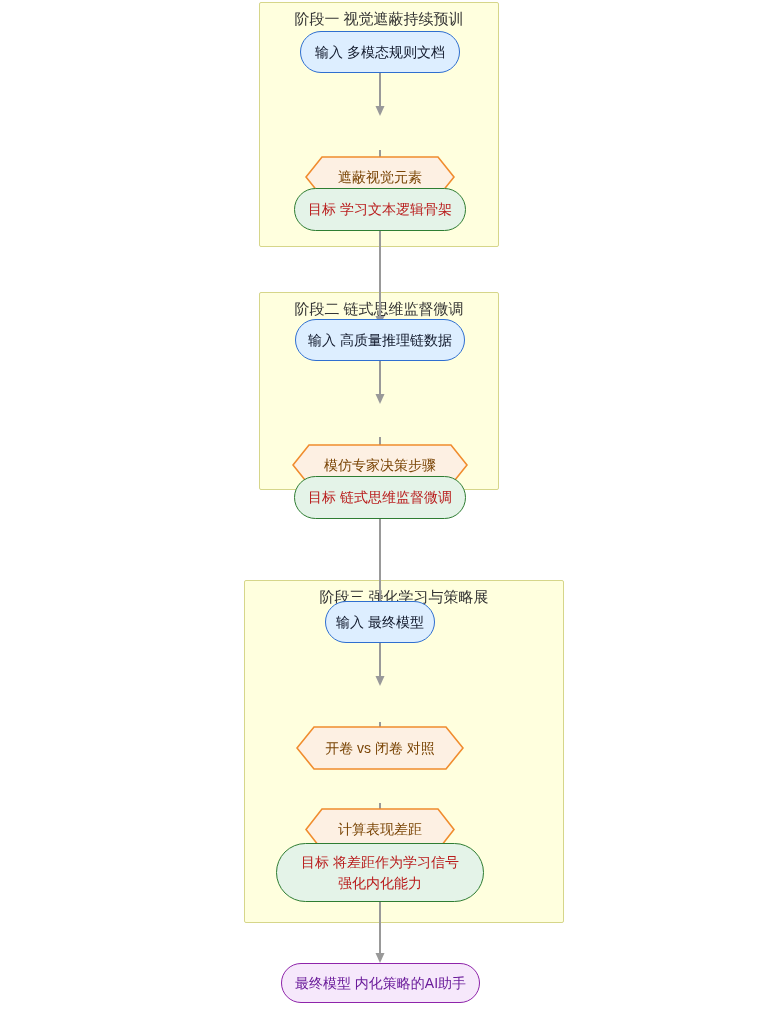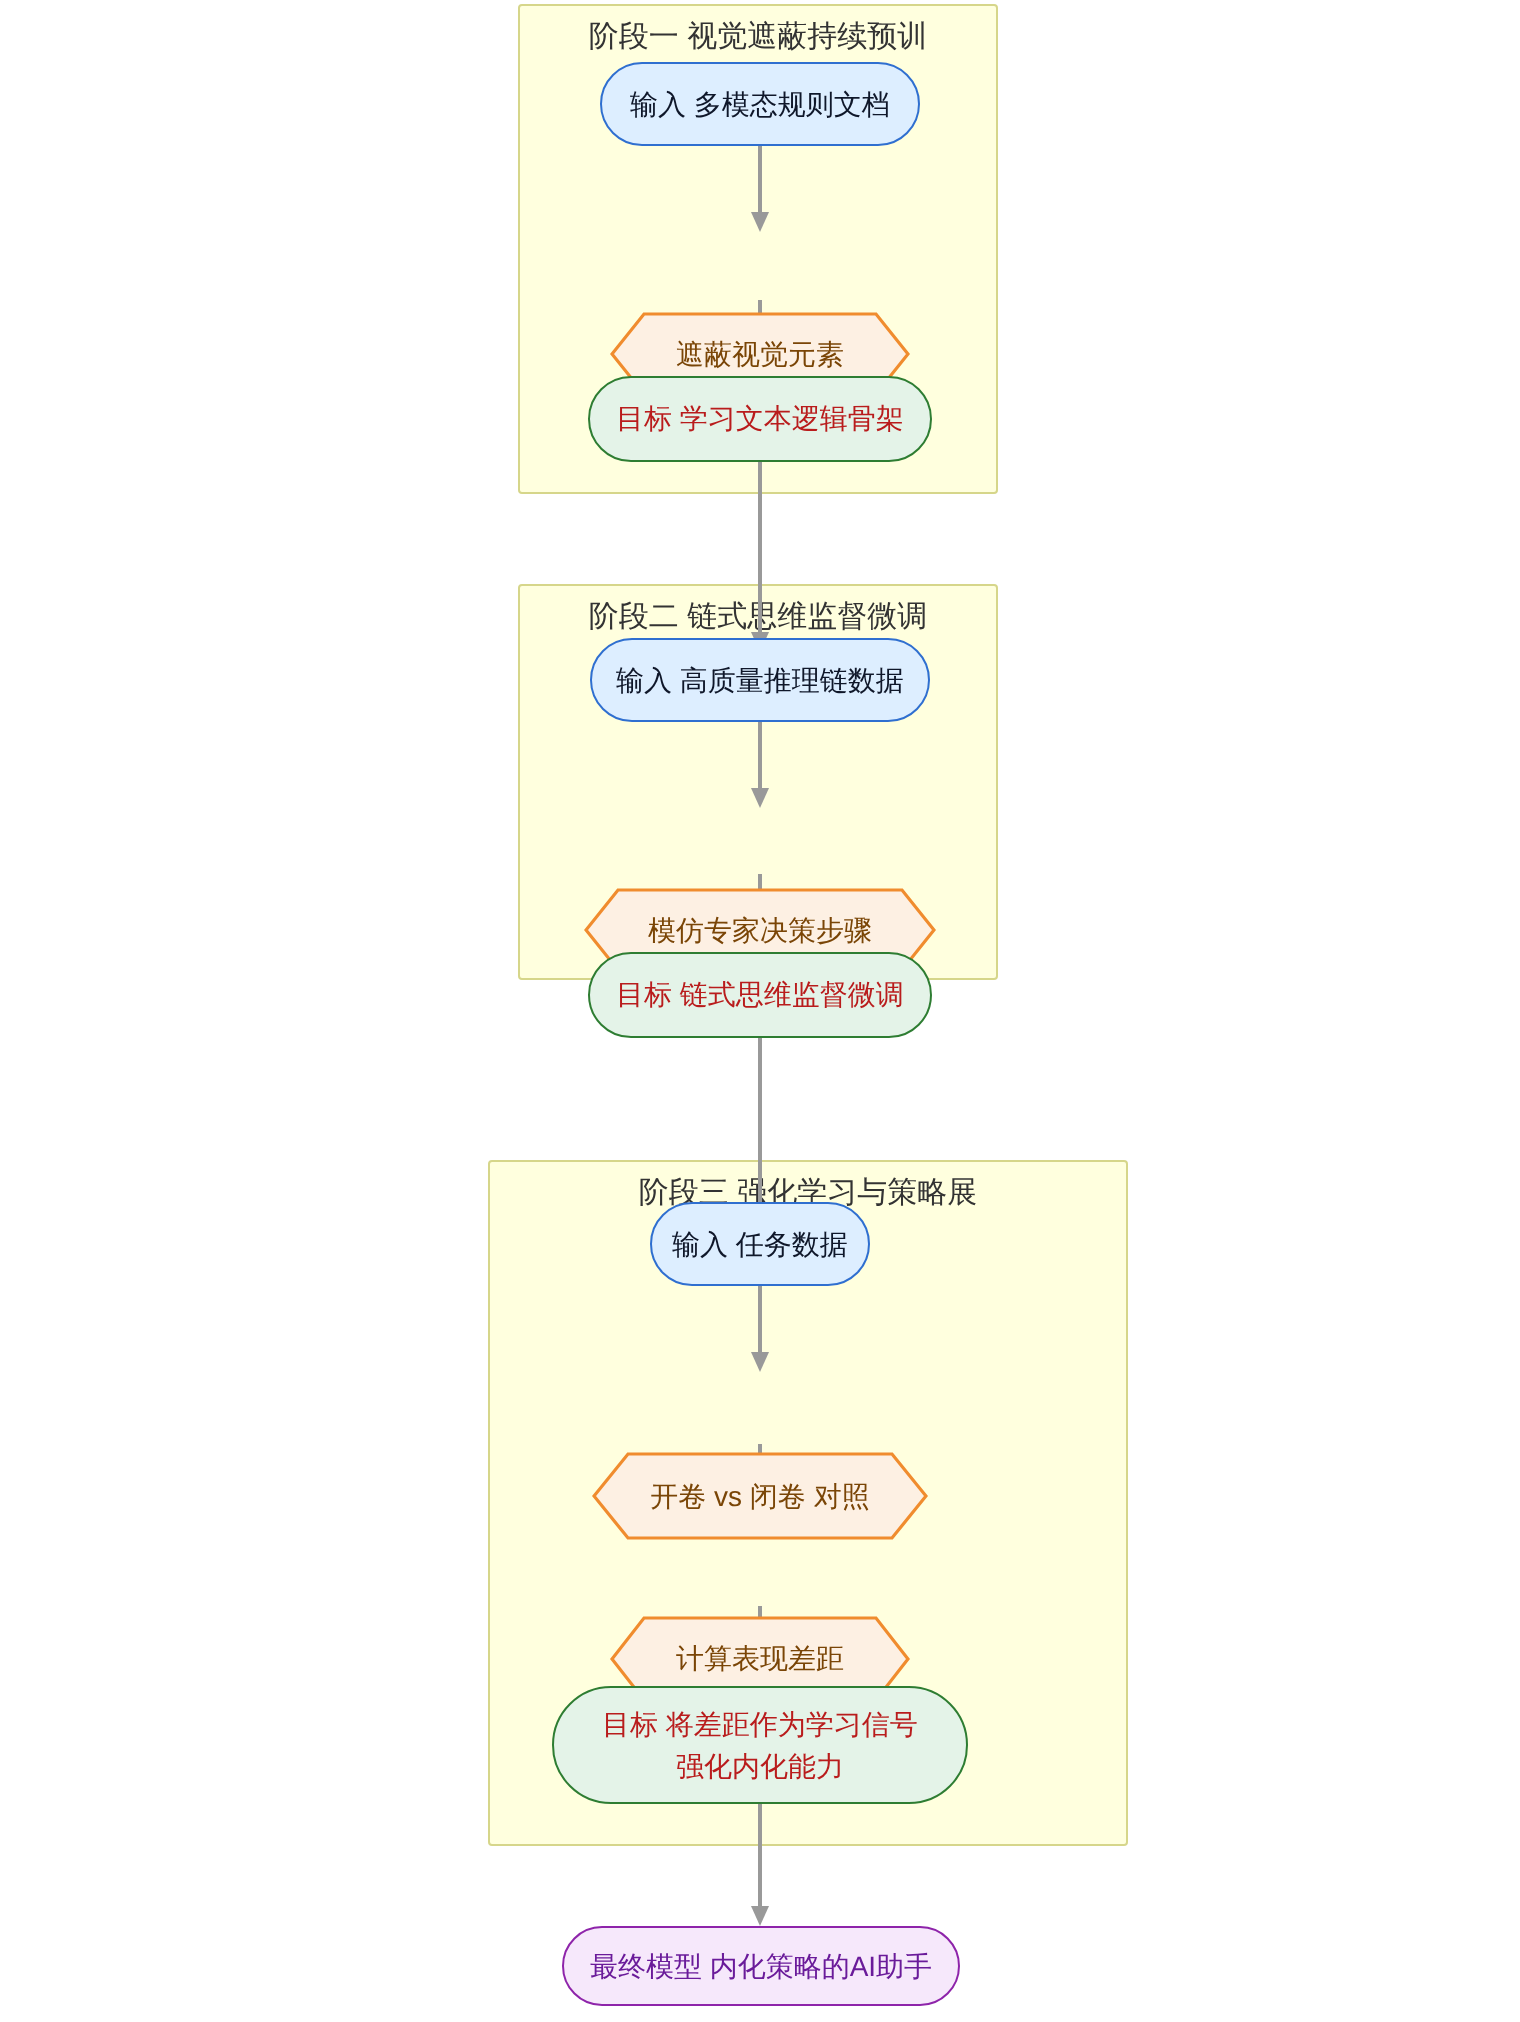--- a/index.html
+++ b/index.html
@@ -184,21 +184,21 @@
 
   <div class="node node-stadium node-goal" style="left:294px; top:476px; width:172px; height:43px;">
     <span>目标 链式思维监督微调</span>
   </div>
 
   <div class="subgraph" style="left:244px; top:580px; width:320px; height:343px;">
     <div class="subgraph-title" style="top:7px;">阶段三 强化学习与策略展</div>
   </div>
 
   <div class="node node-stadium node-input" style="left:325px; top:601px; width:110px; height:42px;">
-    <span>输入 任务数据</span>
+    <span>输入 最终模型</span>
   </div>
 
   <div class="node node-hex" style="left:296px; top:678px; width:168px; height:44px;">
     <svg class="hexbg" viewBox="0 0 168 44" preserveAspectRatio="none">
       <polygon points="18,1 150,1 167,22 150,43 18,43 1,22" fill="#fdf0e3" stroke="#f08c2e" stroke-width="1.6"></polygon>
     </svg>
     <span class="hexlabel">开卷 vs 闭卷 对照</span>
   </div>
 
   <div class="node node-hex" style="left:305px; top:760px; width:150px; height:43px;">

